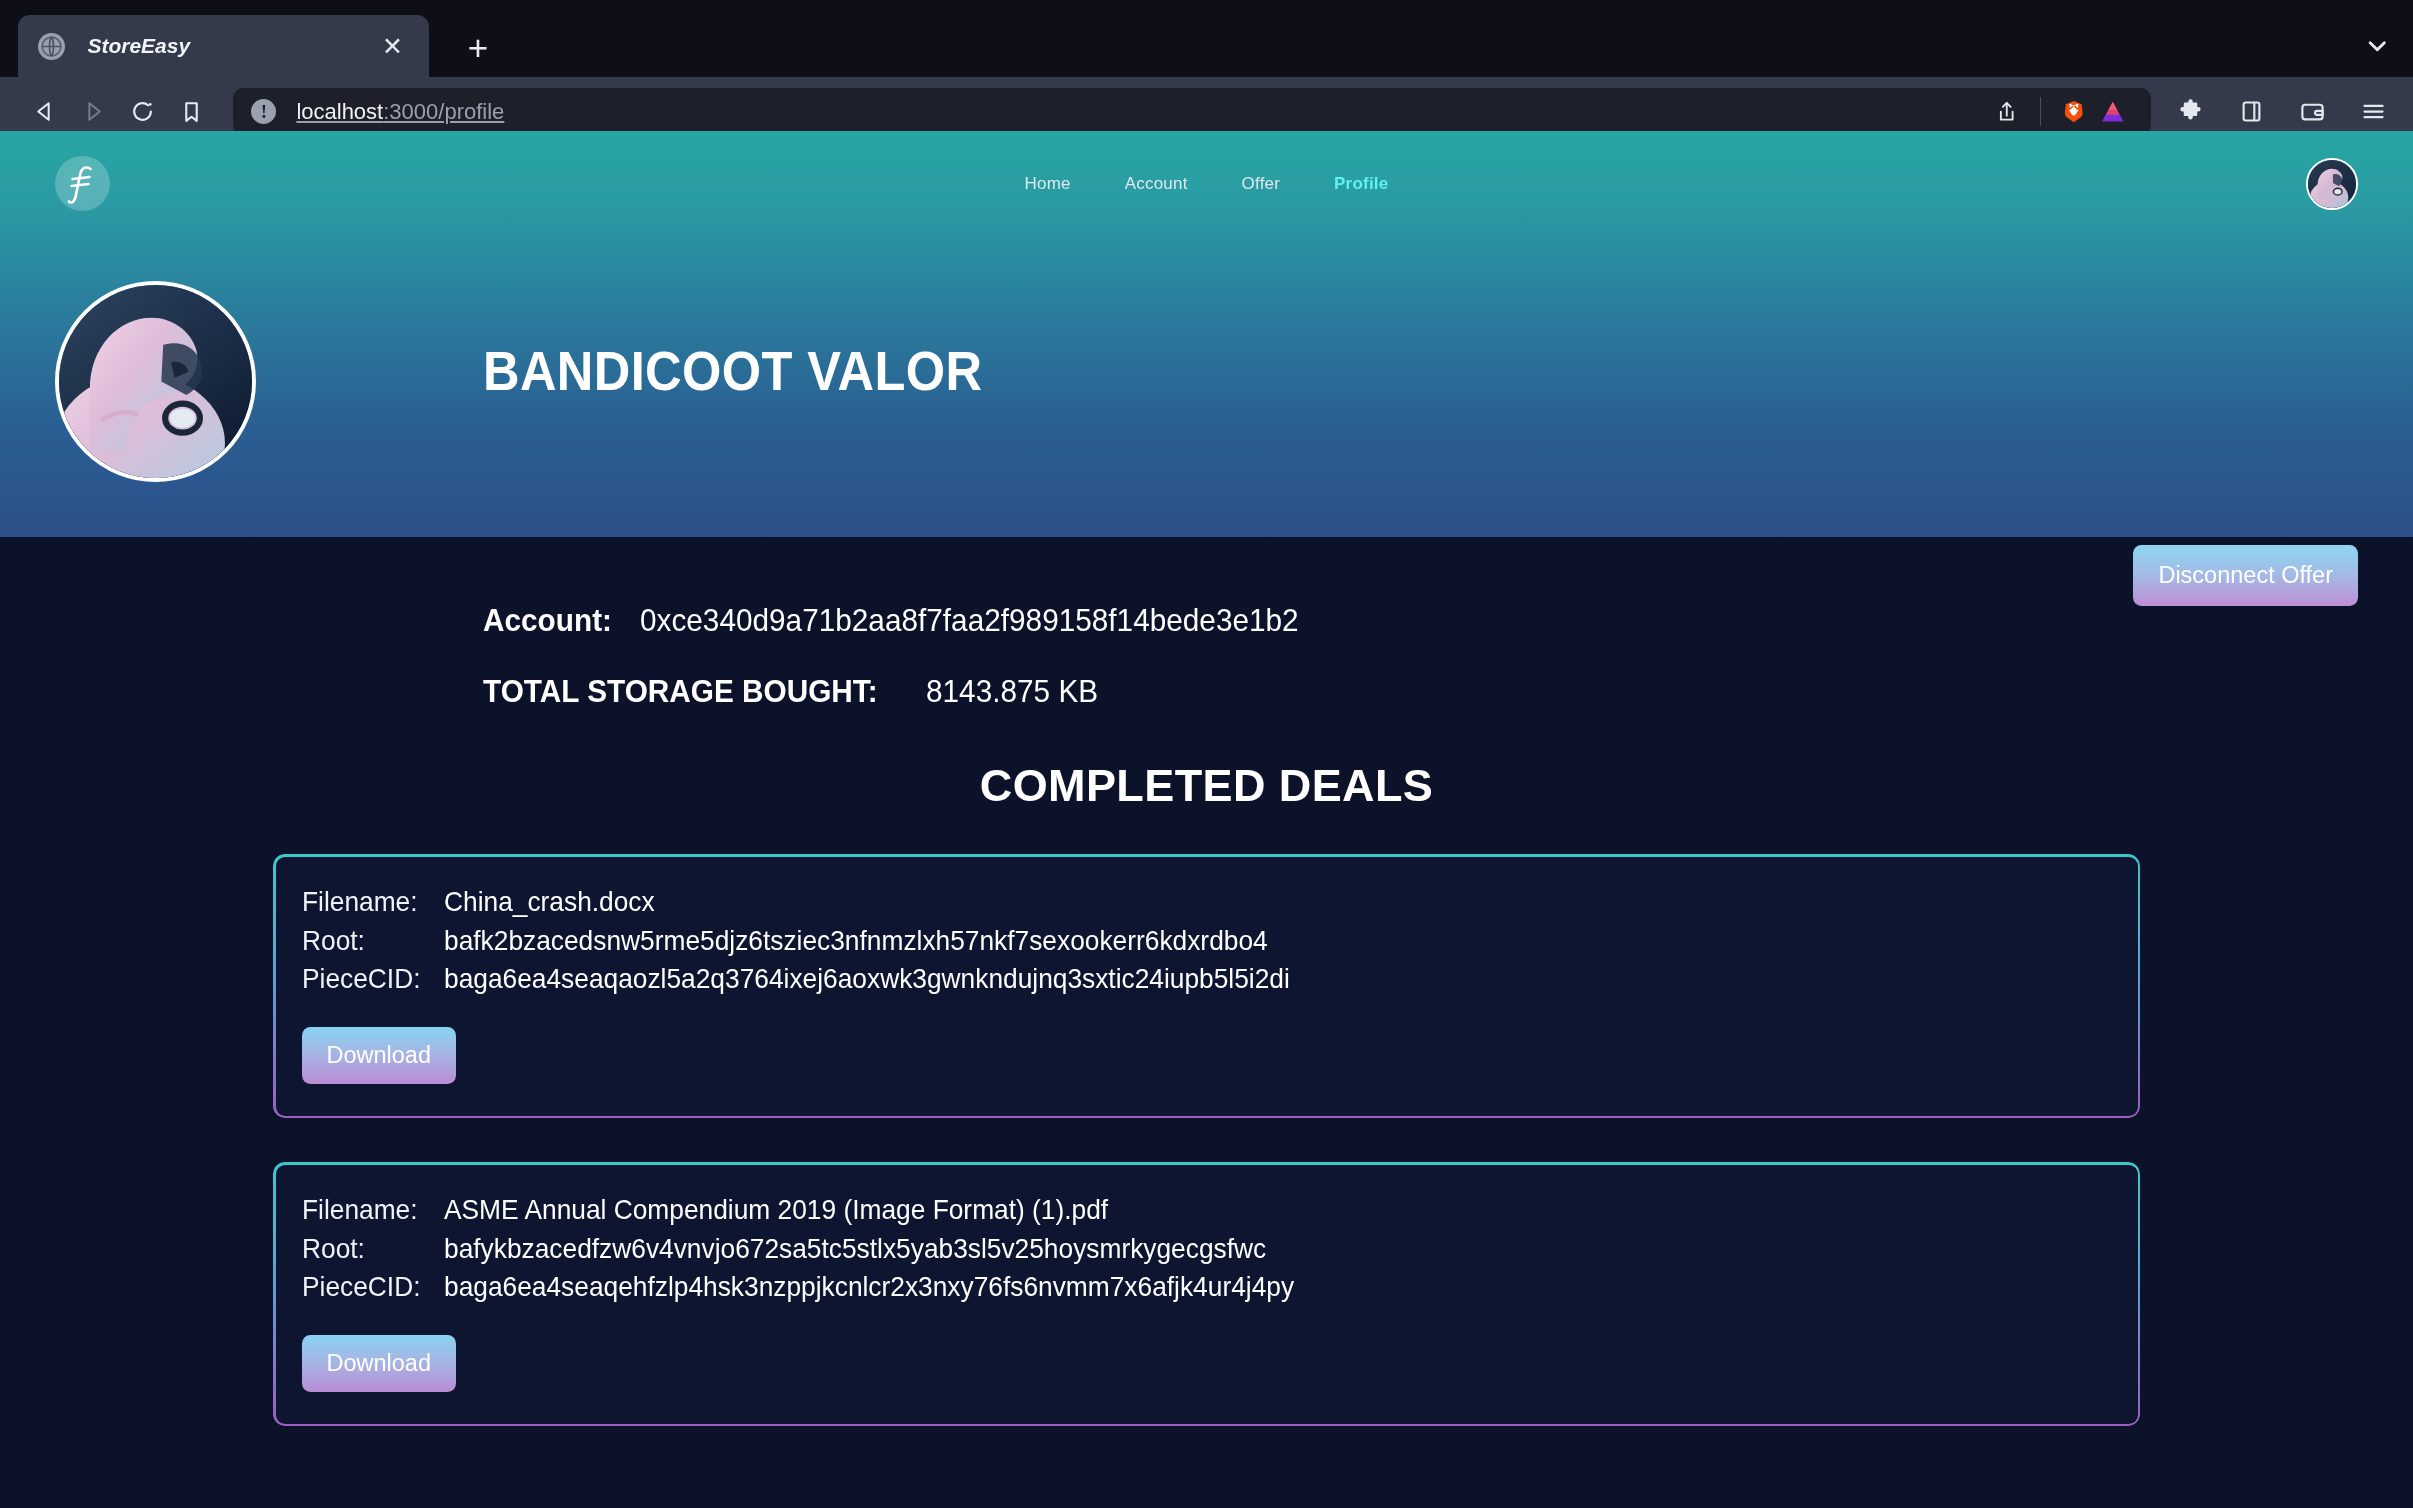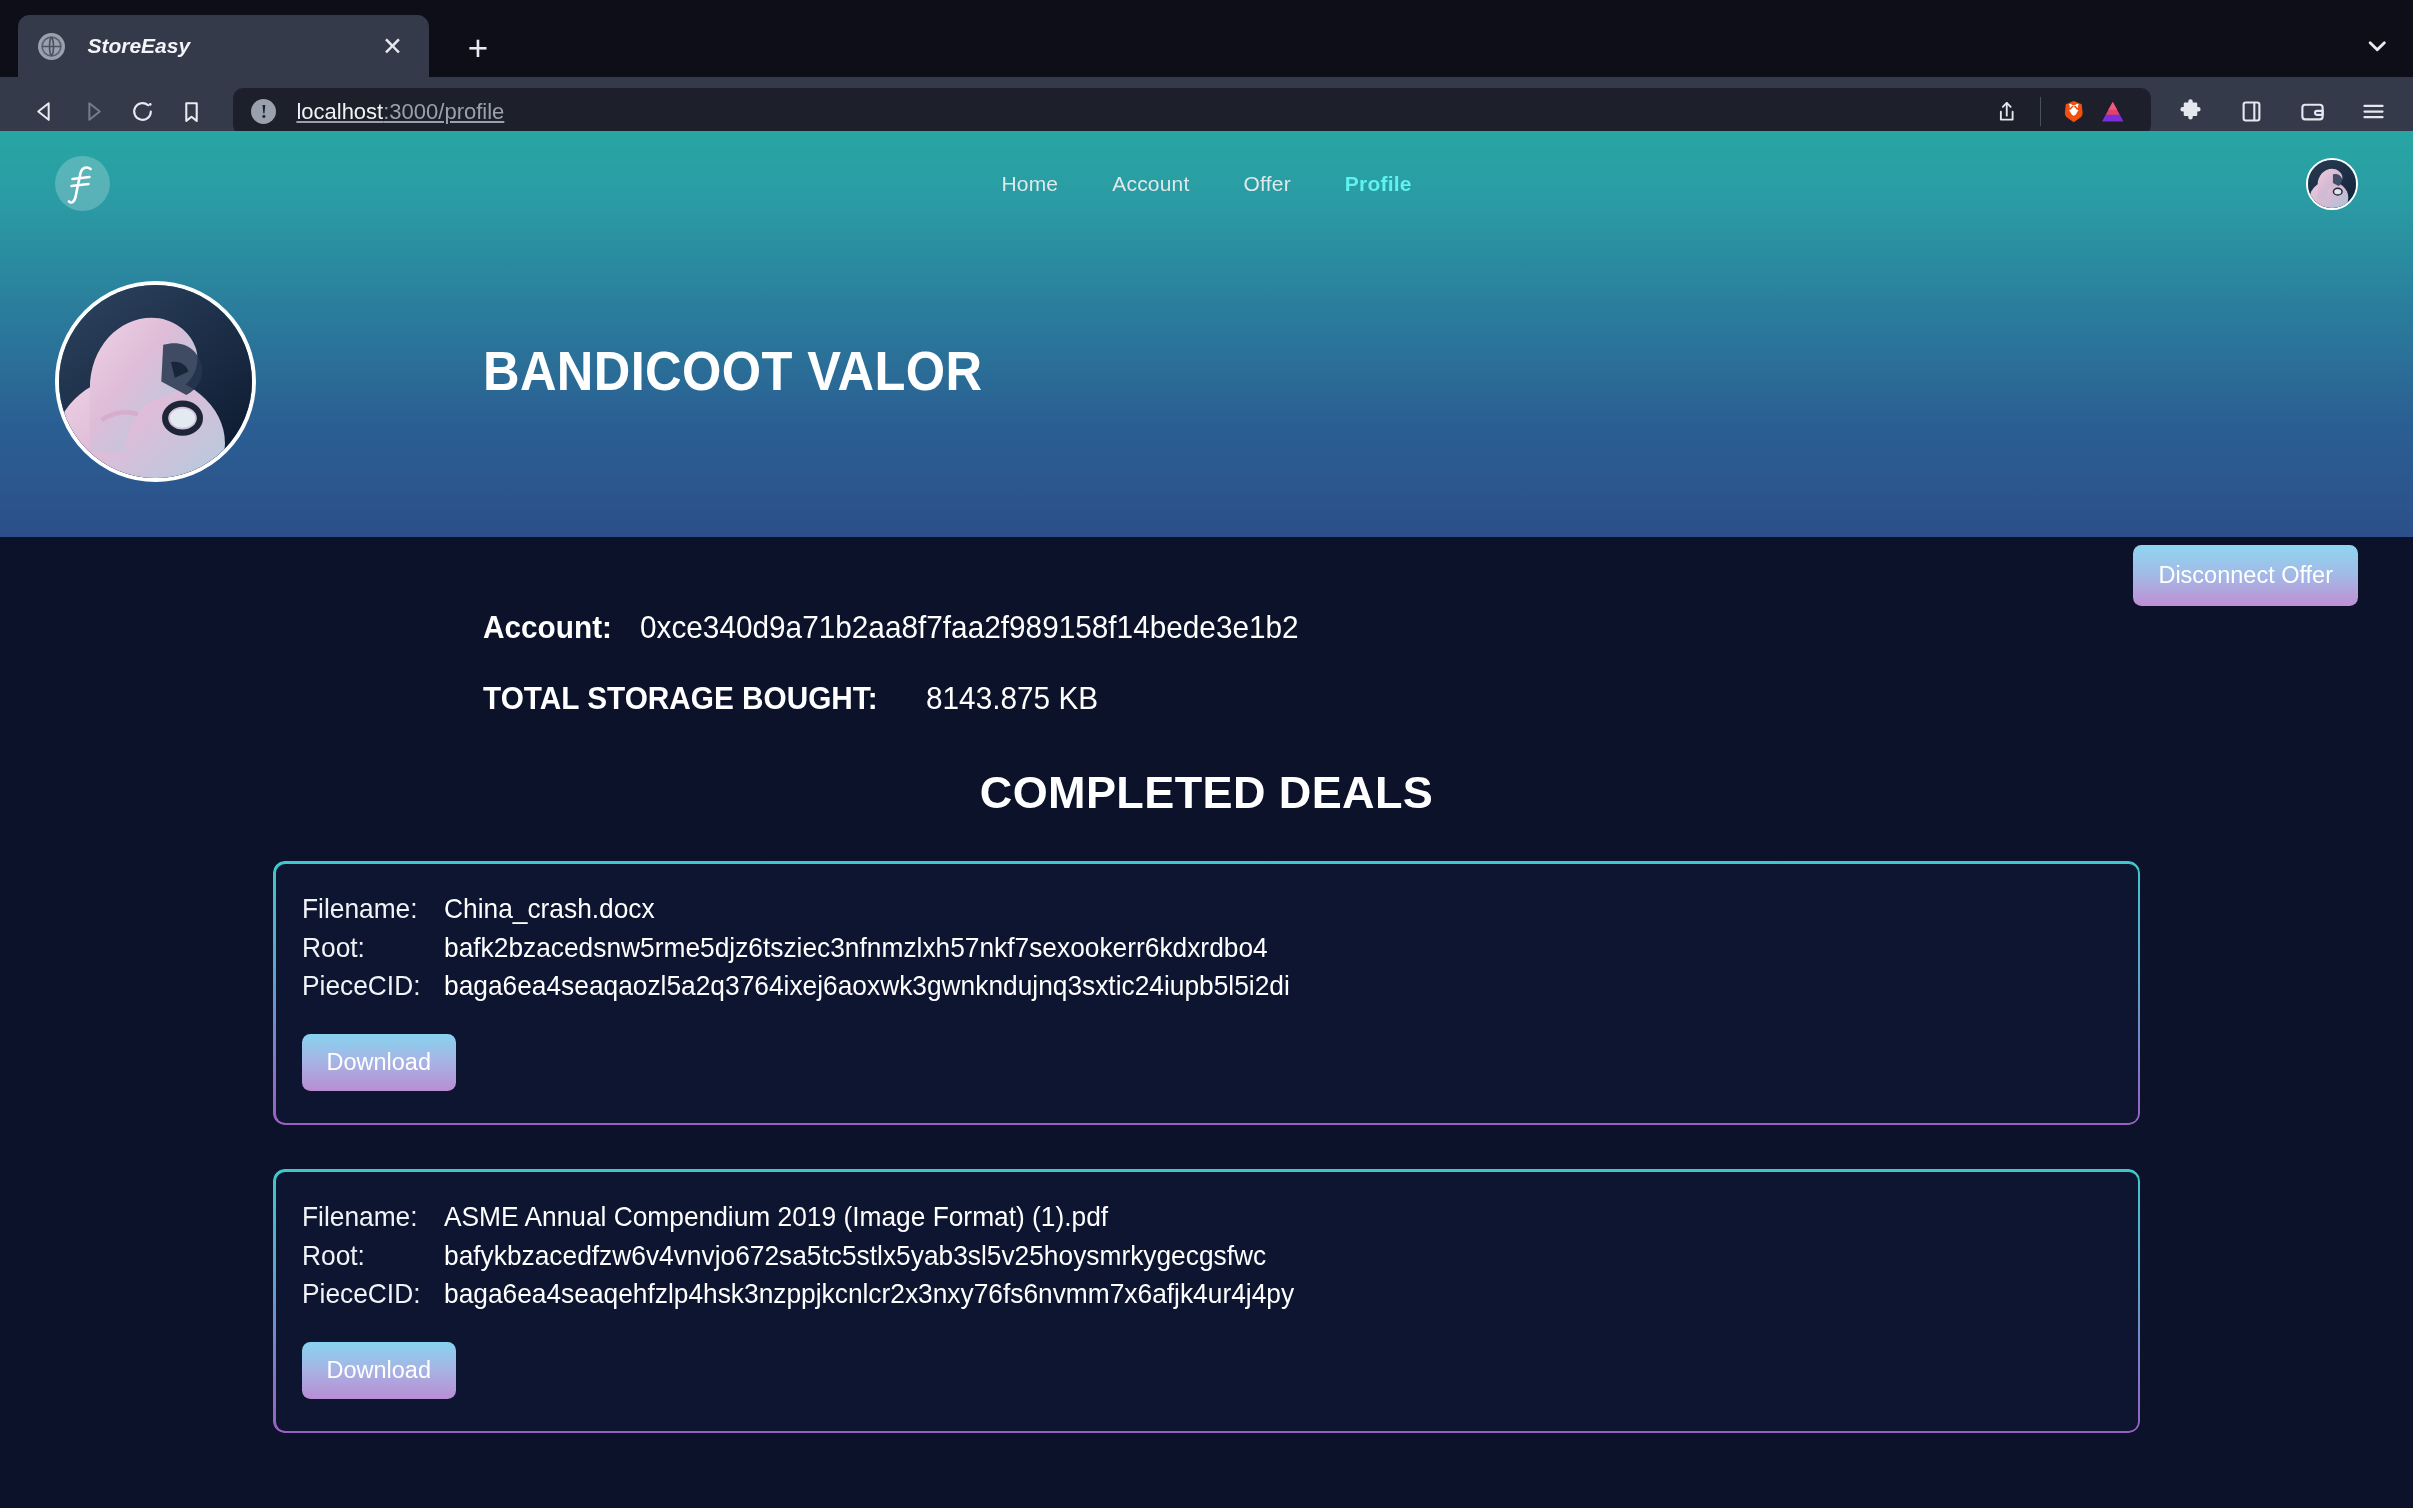--- a/index.html
+++ b/index.html
@@ -106,21 +106,21 @@
     position:absolute; left:55px; top:25px;
     width:55px; height:55px; border-radius:50%;
     background:rgba(255,255,255,0.22);
     display:flex; align-items:center; justify-content:center;
   }
   .logo svg{ width:35px; height:40px; }
   .menu{
     margin:0 auto; display:flex; align-items:center; gap:54px;
   }
   .menu a{
-    color:#dfe8ea; font-size:21px; text-decoration:none; letter-spacing:0.2px;
+    color:#dfe8ea; font-size:17px; text-decoration:none; letter-spacing:0.2px;
   }
   .menu a.active{ color:#5ff2ef;font-weight:bold; }
   .nav-avatar{
     position:absolute; right:55px; top:27px;
     width:52px; height:52px; border-radius:50%;
     border:2.5px solid #ffffff; overflow:hidden;
   }
 
   .avatar-img{ width:100%; height:100%; display:block; }
 
@@ -153,21 +153,20 @@
   .body-area{
     background:#0b1229; padding-top:0; position:relative;
   }
   .stats{
     padding:65px 0 0 483px;
   }
   .stat-line{
     display:flex; align-items:flex-start; margin-bottom:34px;
     color:#ffffff;
     font-family:"Liberation Sans Narrow","Liberation Sans",sans-serif;
-    margin-top:7px;
   }
   .stat-label{
     font-size:32px; font-weight:bold; white-space:nowrap;
     transform:scaleX(0.93); transform-origin:left center;
   }
   .stat-value{
     font-size:32px; margin-left:18.4px; white-space:nowrap;
     transform:scaleX(0.93); transform-origin:left center;
   }
 

